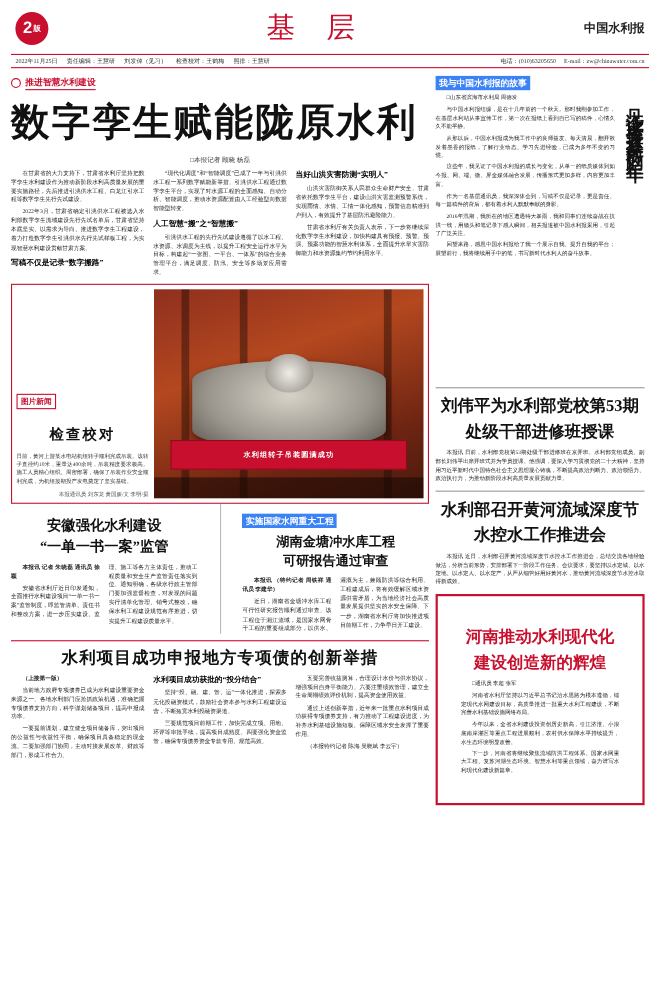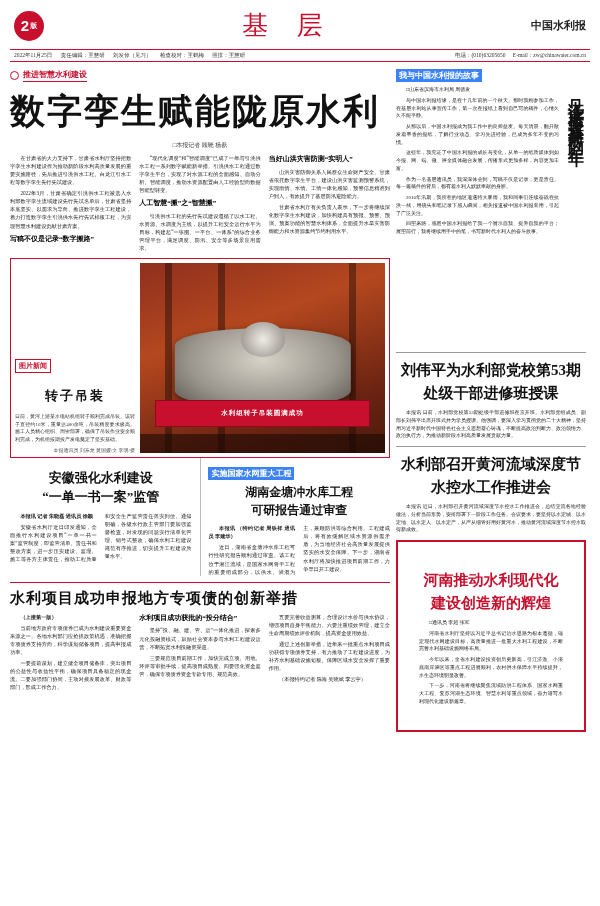--- a/index.html
+++ b/index.html
@@ -66,25 +66,25 @@
   .r-head{font-size:15px;font-weight:bold;line-height:1.5;text-align:center;margin:6px 0 5px 0;}
   .r-head.red{color:#c8102e;}
   .rule-thin{border-top:1px solid #999;margin:6px 0;}
 
   .redbox{border:2px solid #c8102e;padding:21px;margin-top:6px;}
 
   
   .panel{margin-top:7px;}
   .panel-title{font-size:13px;font-weight:bold;text-align:center;line-height:1.45;margin:4px 0 5px 0;}
   .panel-title.sm{font-size:12px;}
-  .two-panels{display:flex;gap:8px;}
+  .two-panels{display:flex;gap:20px;}
   .p-left{width:186px;}
   .p-right{width:186px;}
   .divider-v{width:1px;background:#bbb;}
-  .bottom-wide-title{font-size:15px;font-weight:bold;text-align:left;margin:6px 0 5px 0;letter-spacing:1px;}
+  .bottom-wide-title{font-size:15px;font-weight:bold;text-align:center;margin:6px 0 5px 0;letter-spacing:1px;}
   .lead{font-weight:bold;}
   .tag{font-size:5.2px;font-weight:bold;}
   .hr-red{border-top:1px solid #c8102e;margin:6px 0 4px 0;}
 </style>
 </head>
 <body>
 
 <div class="page">
 
   <div class="masthead">
@@ -130,21 +130,21 @@
         <div class="subhead">人工智慧“搬”之“智慧搬”</div>
         <p>引洮供水工程的先行先试建设遵循了以水工程、水资源、水调度为主线，以提升工程安全运行水平为目标，构建起“一张图、一平台、一体系”的综合业务管理平台，满足调度、防汛、安全等多场景应用需求。</p>
         <div class="subhead">当好山洪灾害防测“实明人”</div>
         <p>山洪灾害防御关系人民群众生命财产安全。甘肃省依托数字孪生平台，建设山洪灾害监测预警系统，实现雨情、水情、工情一体化感知，预警信息精准到户到人，有效提升了基层防汛避险能力。</p>
         <p>甘肃省水利厅有关负责人表示，下一步将继续深化数字孪生水利建设，加快构建具有预报、预警、预演、预案功能的智慧水利体系，全面提升水旱灾害防御能力和水资源集约节约利用水平。</p>
       </div>
 
       <div class="picbox">
         <div class="picbox-left">
           <div class="pic-label">图片新闻</div>
-          <div class="pic-title">转子吊装</div>
+          <div class="pic-title">检查校对</div>
           <div class="pic-cap">日前，黄河上游某水电站机组转子顺利完成吊装。该转子直径约10米，重量达400余吨，吊装精度要求极高。施工人员精心组织、周密部署，确保了吊装作业安全顺利完成，为机组按期投产发电奠定了坚实基础。</div>
           <div class="pic-credit">本报通讯员  刘东龙  黄国媛/文  李明/摄</div>
         </div>
         <div class="photo">
           <div class="beam" style="left:10%"></div>
           <div class="beam" style="left:32%"></div>
           <div class="beam" style="right:12%"></div>
           <div class="machine"></div>
           <div class="hub"></div>
           <div class="floor"></div>

